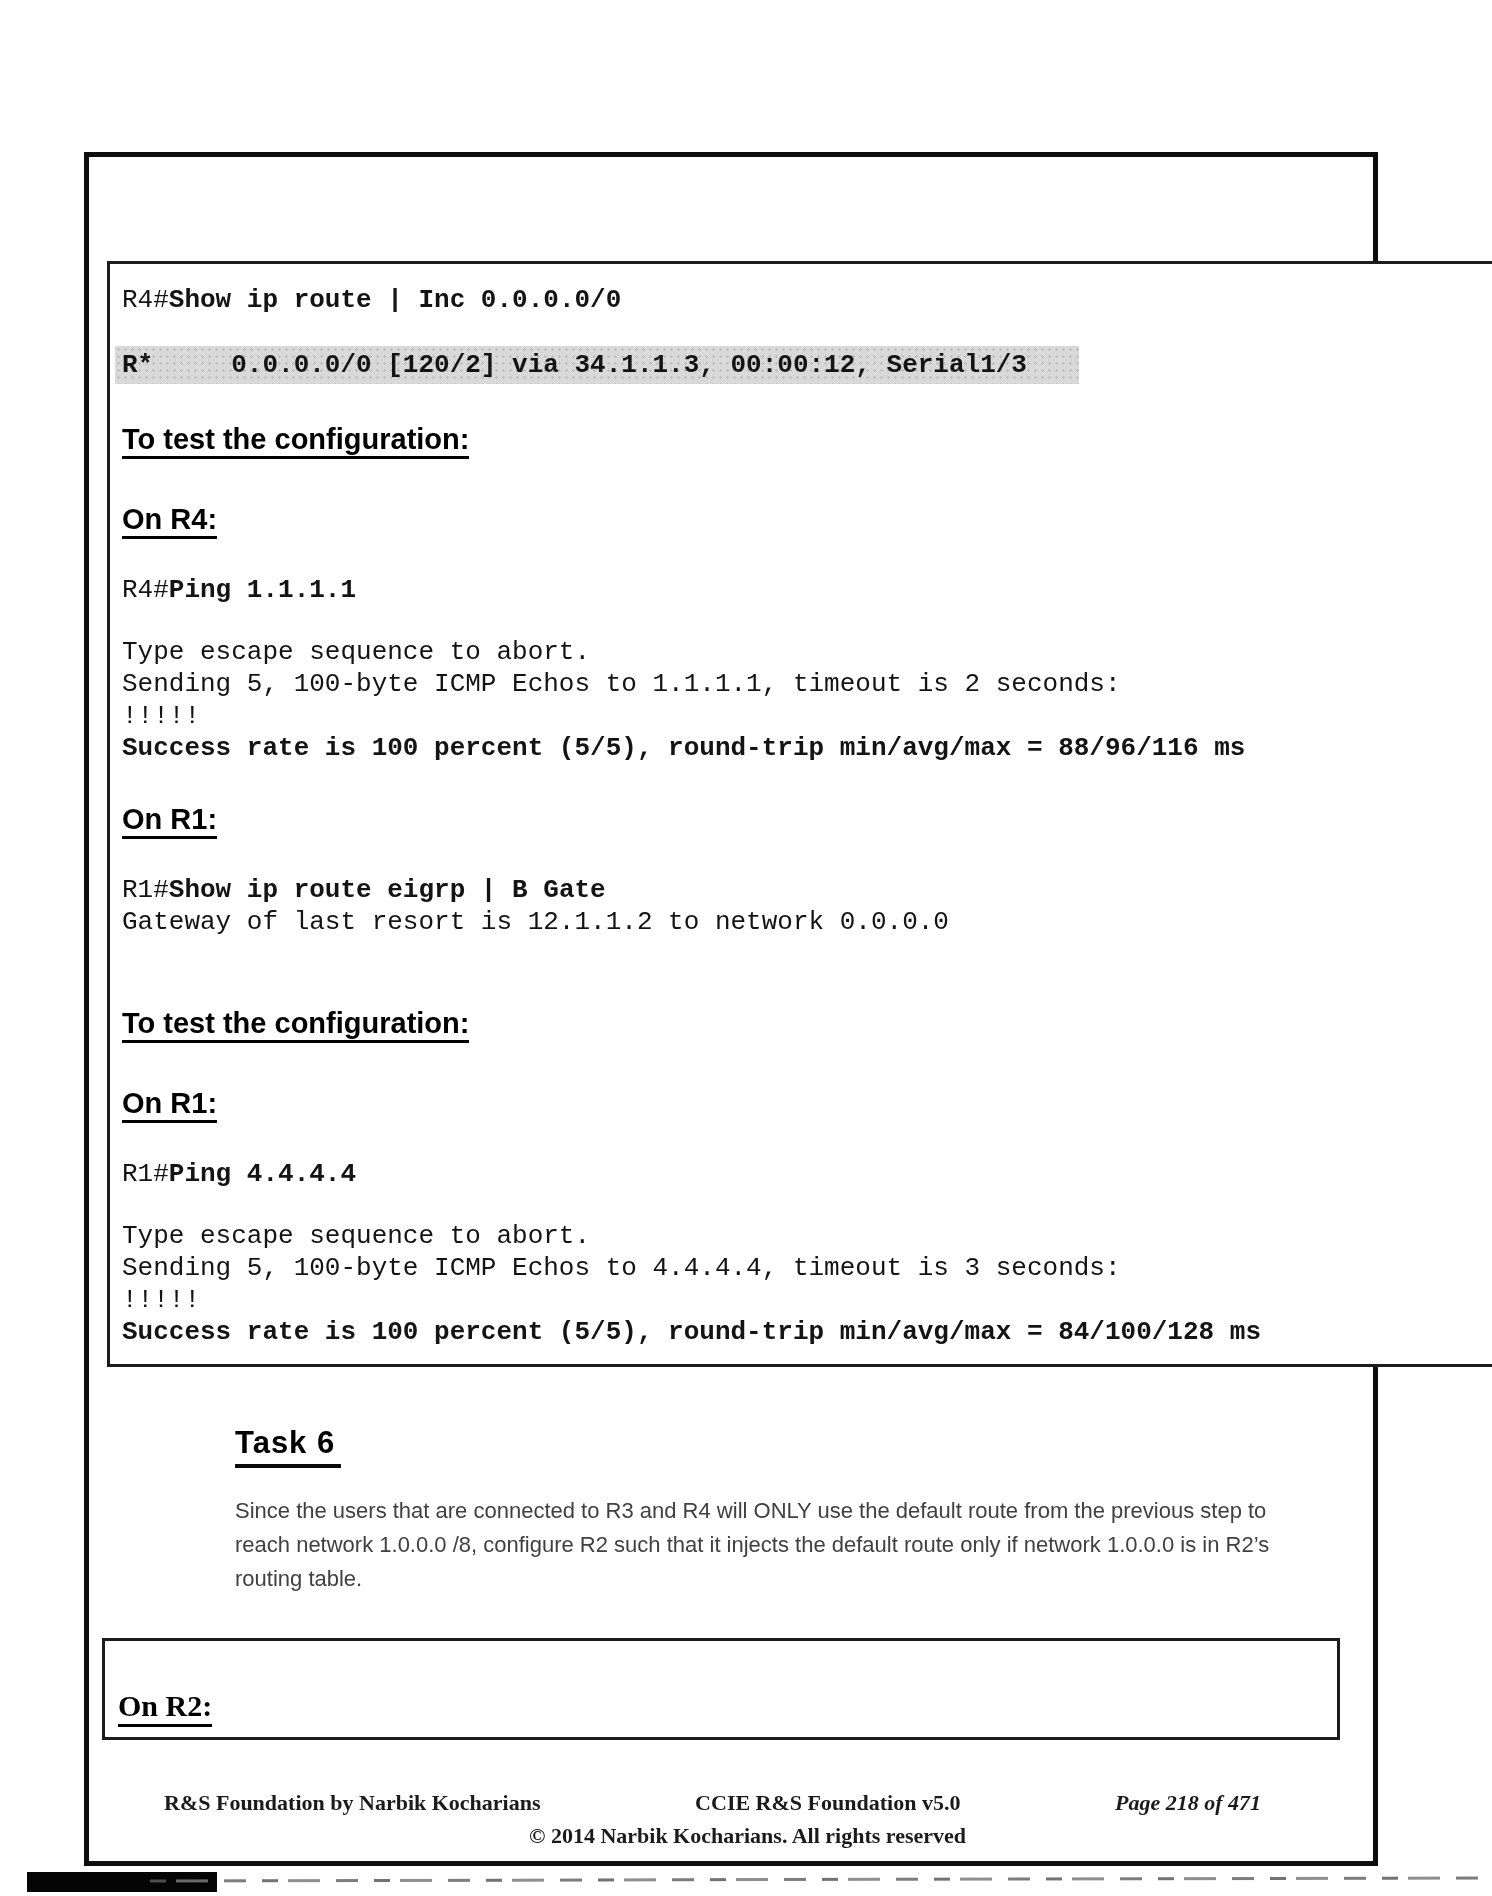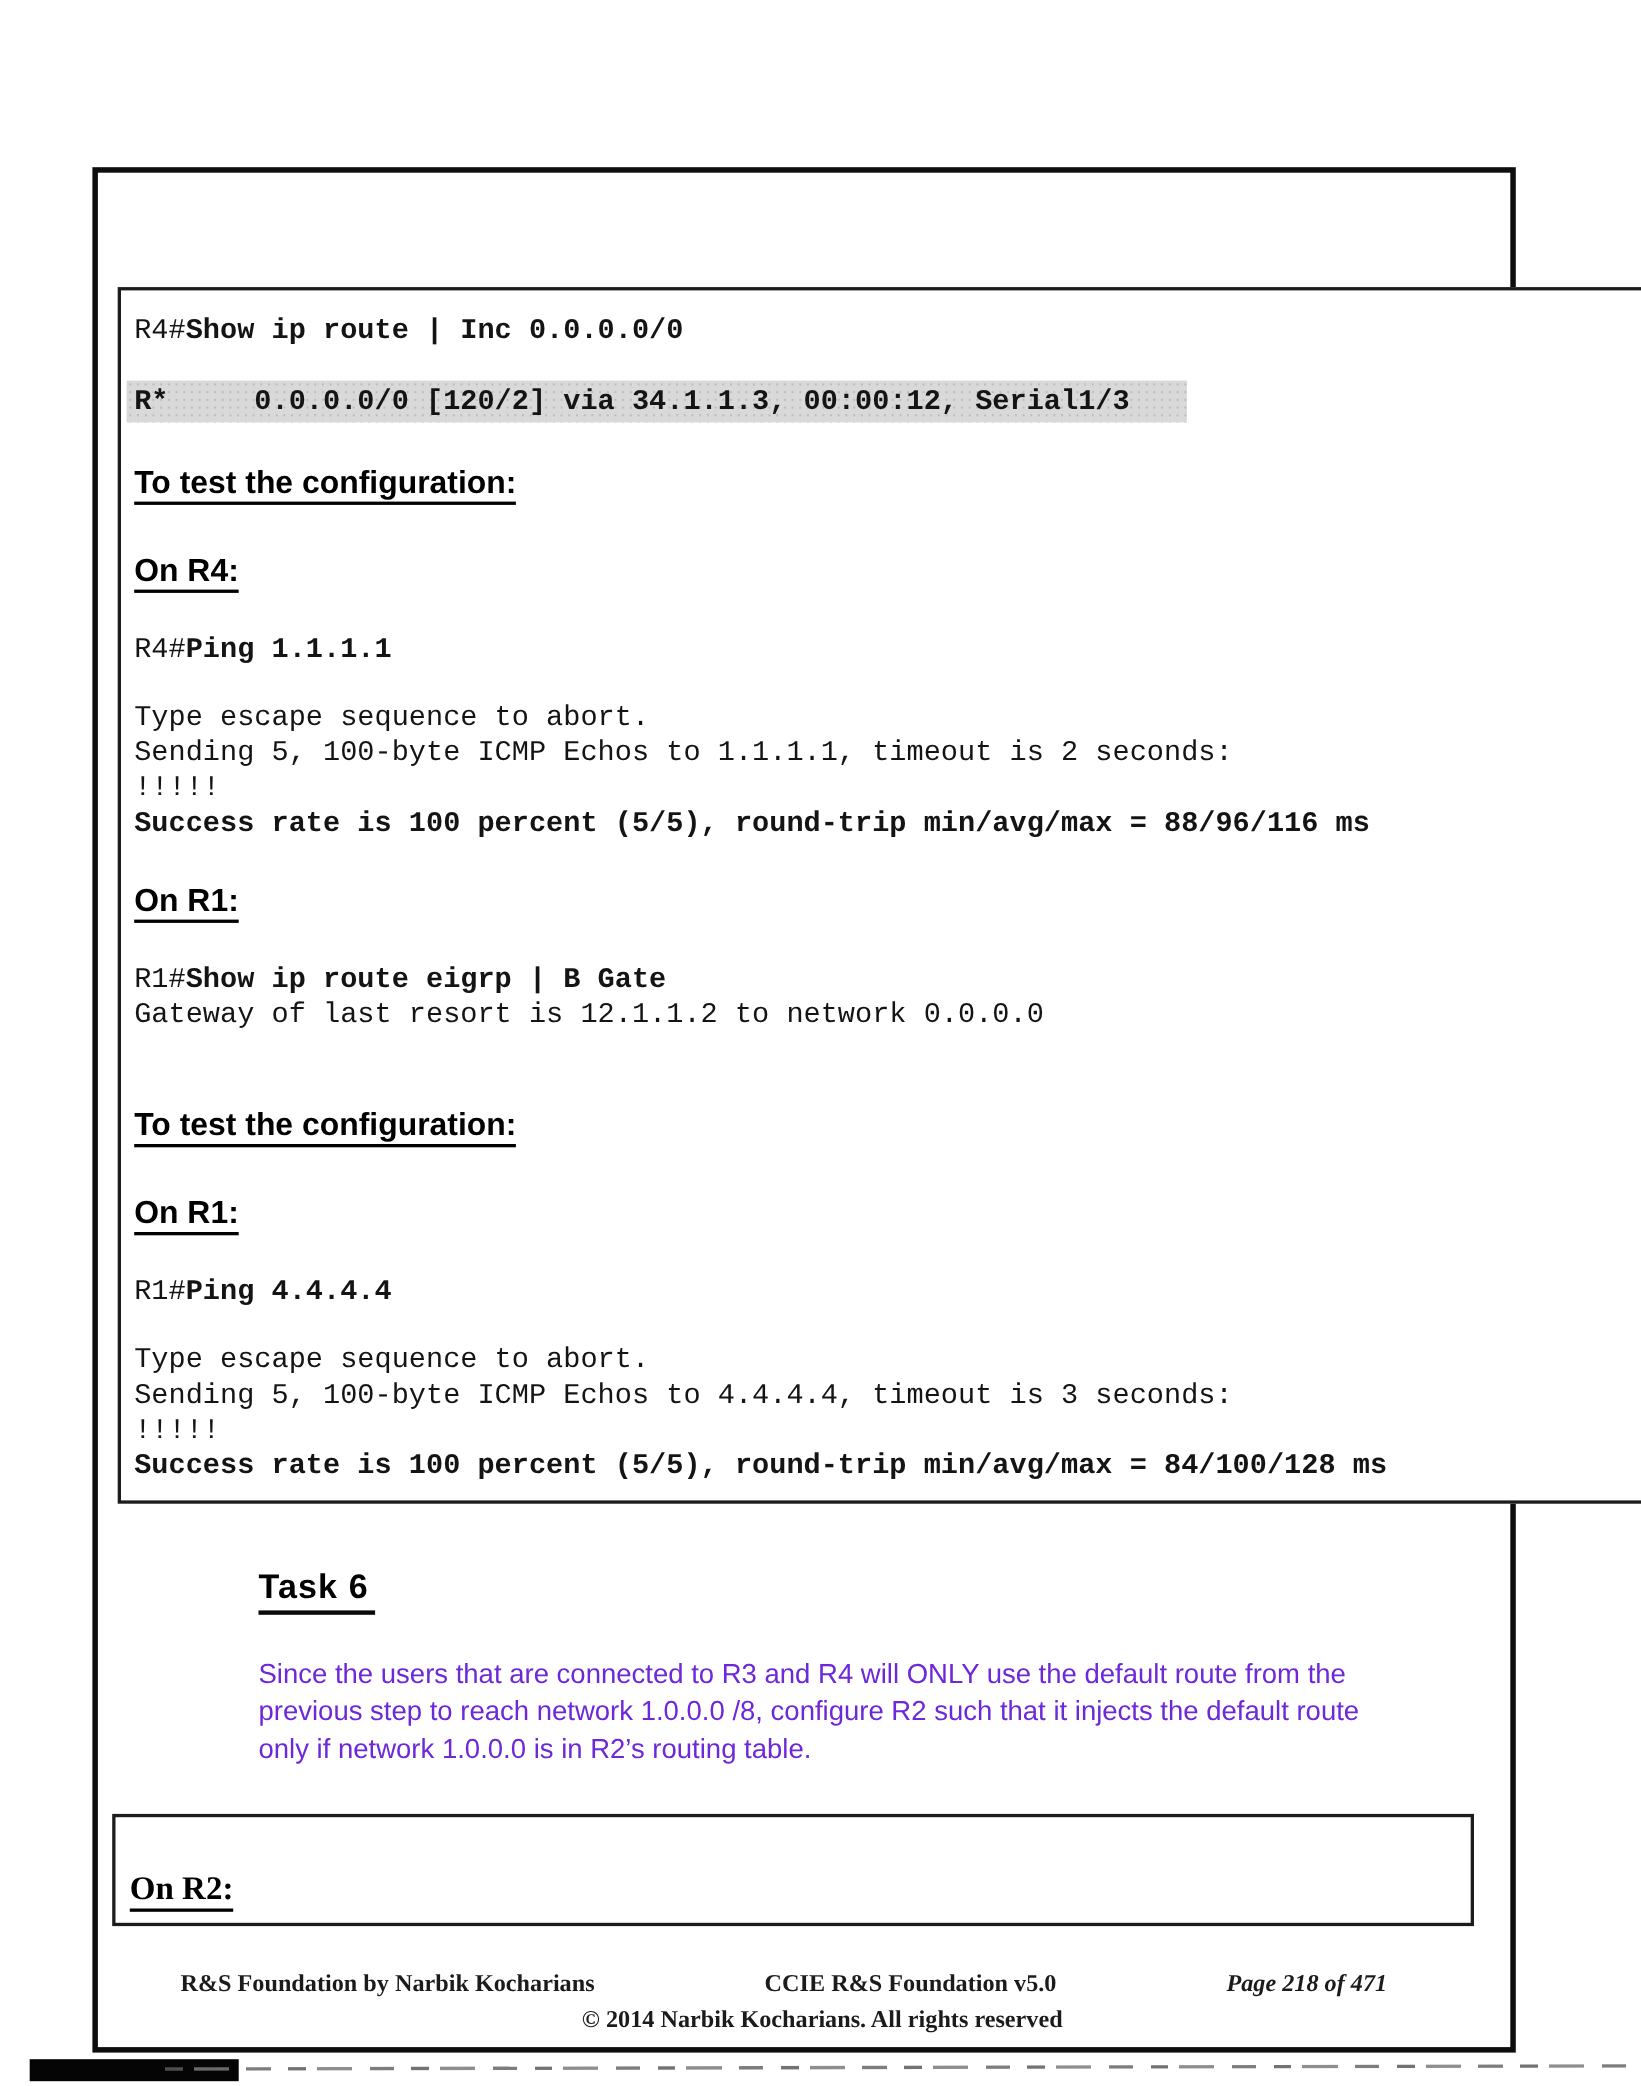--- a/index.html
+++ b/index.html
@@ -70,25 +70,25 @@
     display:inline-block;
     font-family:"Liberation Sans",sans-serif;
     font-size:31px;
     font-weight:bold;
     letter-spacing:1px;
     color:#000000;
     border-bottom:4px solid #0a0a0a;
     padding:0 6px 3px 0;
   }
   .task-body{
-    margin-top:37px;
+    margin-top:26px;
     font-family:"Liberation Sans",sans-serif;
-    font-size:25px;
+    font-size:22px;
     line-height:34px;
-    color:#6d28d9;
+    color:#404040;
     width:1045px;
   }
   
   .onr2-box{
     margin:42px 0 0 13px;
     width:1238px;
     height:102px;
     box-sizing:border-box;
     border:3px solid #1c1c1c;
     background:#fff;

